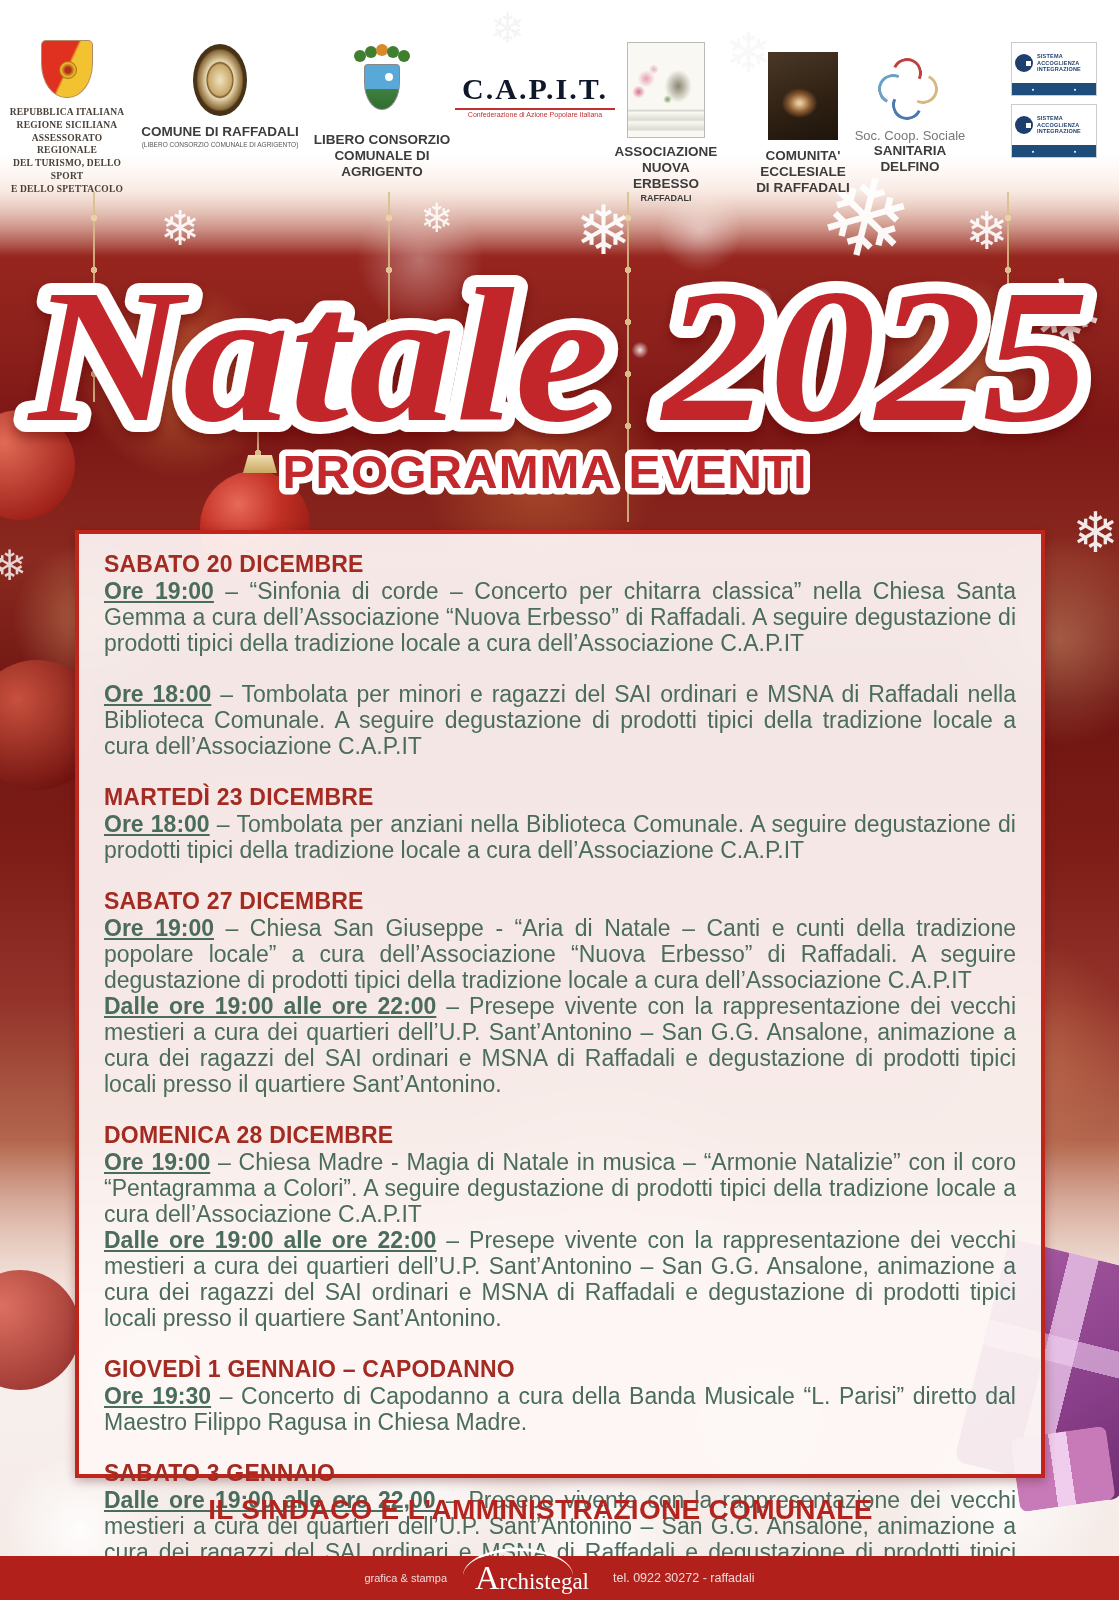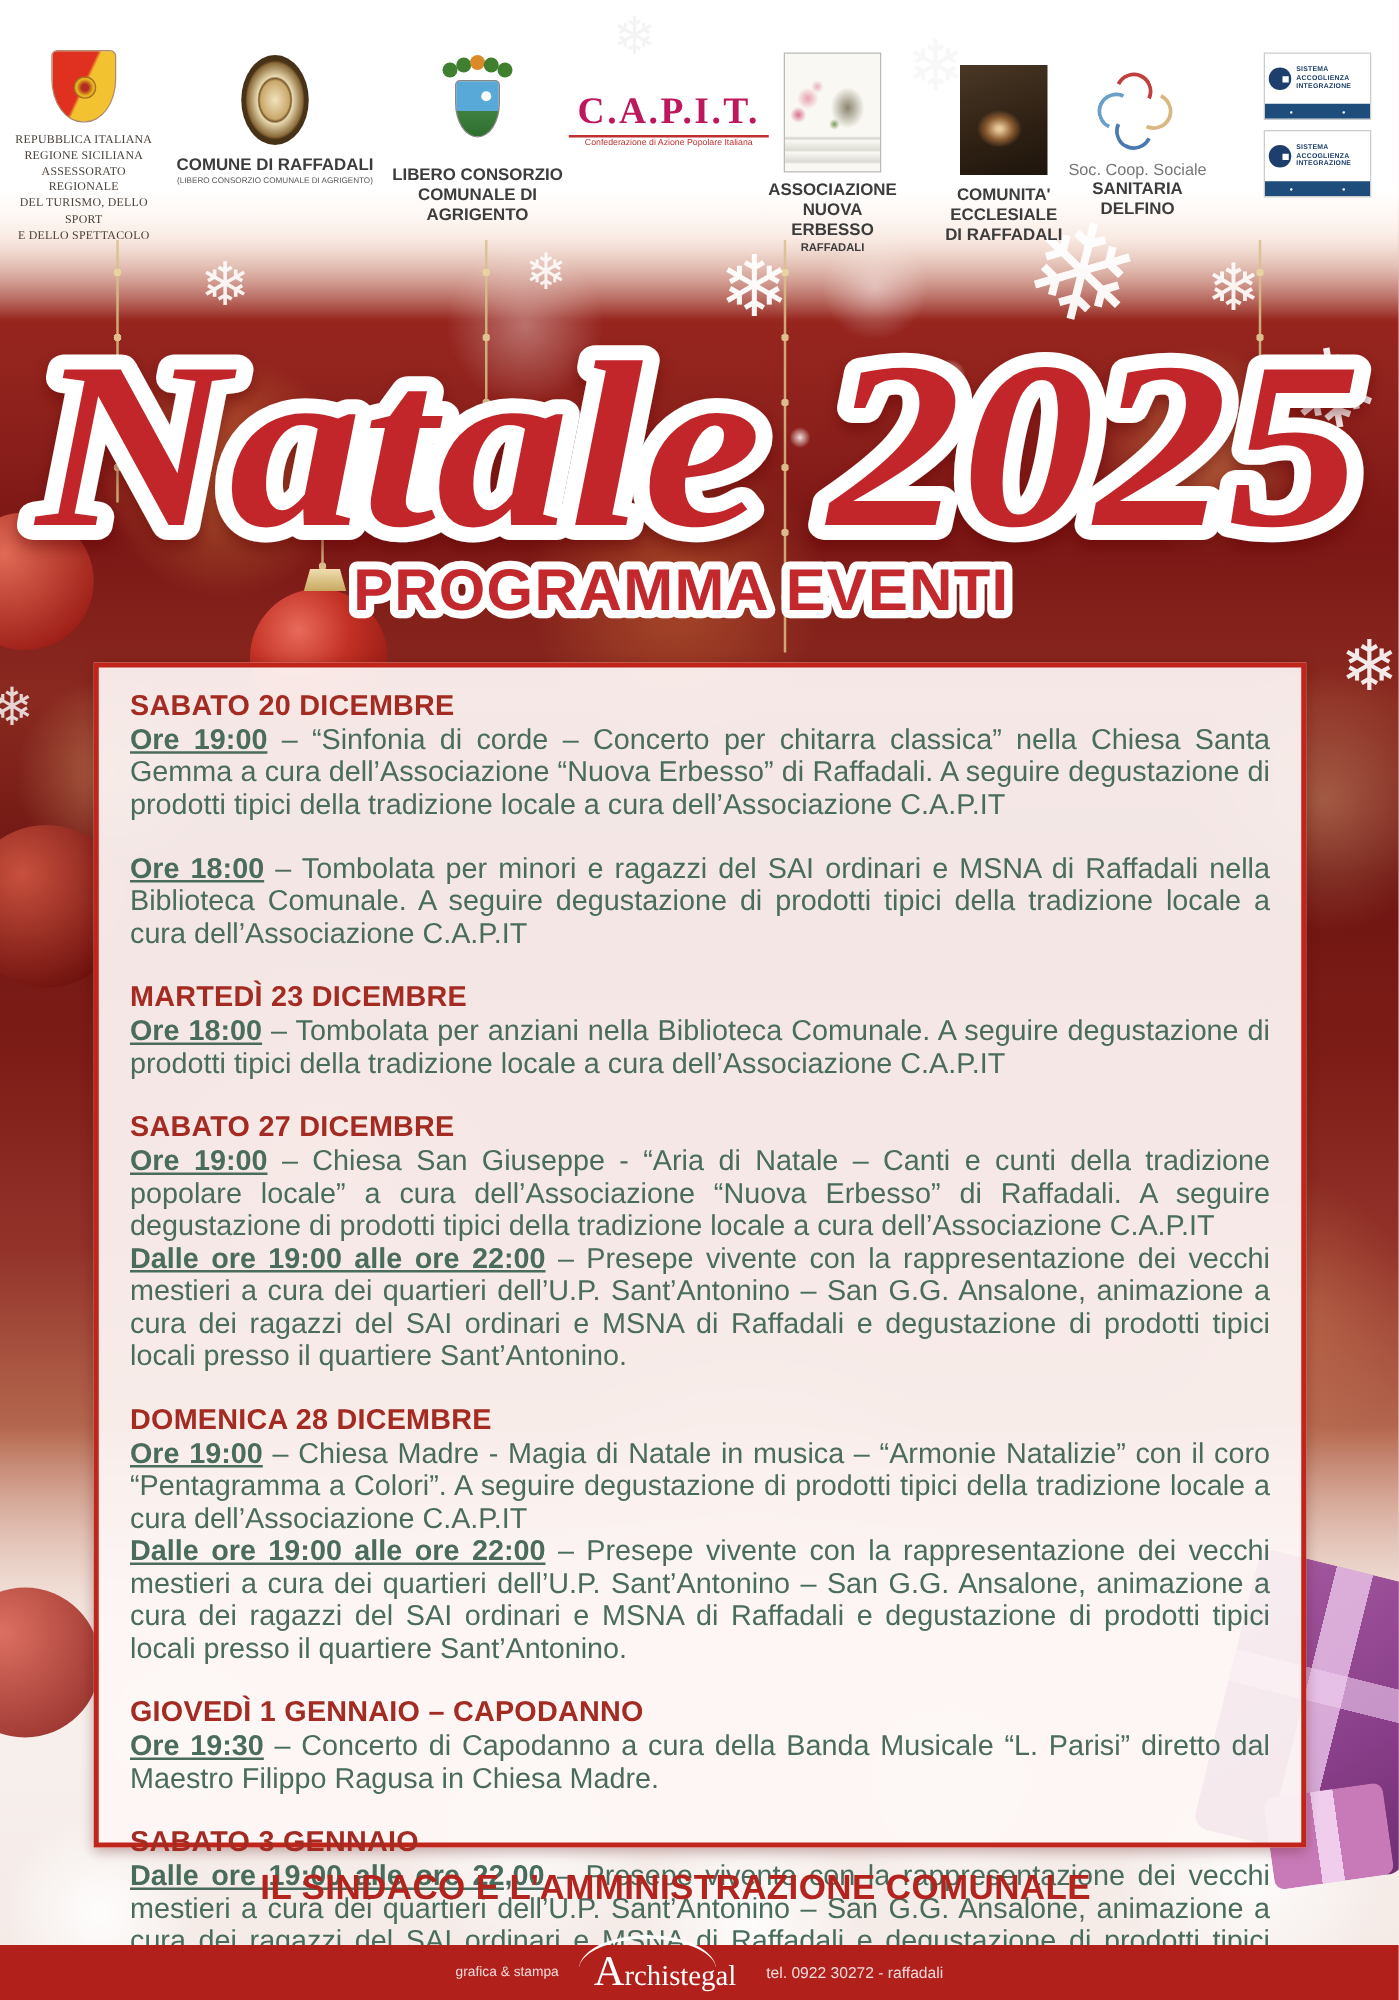--- a/index.html
+++ b/index.html
@@ -66,21 +66,21 @@
     linear-gradient(0deg, rgba(0,0,0,0) 120px, rgba(240,205,240,.6) 120px, rgba(240,205,240,.6) 146px, rgba(0,0,0,0) 146px),
     linear-gradient(135deg,#a65aa0 0%,#8a3f8a 60%,#6f2f6f 100%)}
   .gift2{position:absolute;right:8px;top:1432px;width:96px;height:74px;border-radius:8px;
     transform:rotate(-8deg);z-index:1;background:
     linear-gradient(90deg, rgba(0,0,0,0) 38px, rgba(250,225,250,.8) 38px, rgba(250,225,250,.8) 56px, rgba(0,0,0,0) 56px),
     #c87ab8}
 
   
   .logos{position:absolute;top:30px;left:0;width:1119px;height:170px;z-index:2}
   .logo{position:absolute;text-align:center}
-  .cap-serif{font-family:"Liberation Serif",serif;font-weight:normal;font-size:9.5px;
+  .cap-serif{font-family:"Liberation Serif",serif;font-weight:bold;font-size:9.5px;
     line-height:1.35;color:#4a4038;letter-spacing:.2px}
   .cap-sans{font-weight:bold;font-size:13.5px;line-height:1.2;color:var(--caption-dark)}
   .cap-tiny{font-size:6.5px;color:#555;margin-top:1px}
   .sic-shield{width:52px;height:58px;margin:0 auto 8px;border:1px solid #b08a6a;
     border-radius:5px 5px 48% 48%/5px 5px 60% 60%;position:relative;
     background:linear-gradient(115deg,#e03020 48%,#f2c230 52%)}
   .sic-center{position:absolute;left:17px;top:20px;width:18px;height:18px;border-radius:50%;
     background:radial-gradient(circle,#b03020 25%,#e8b820 60%,#c89020 100%);border:1px solid #a87020}
   .oval-crest{width:54px;height:72px;margin:0 auto 8px;border-radius:50%;
     background:radial-gradient(ellipse at center,#f0e2c0 0%,#caa96a 30%,#7a5a2e 34%,#e8d8b0 37%,
@@ -88,21 +88,21 @@
   .lc-leaves{width:56px;height:16px;margin:0 auto 2px;position:relative}
   .lc-leaves i{position:absolute;width:12px;height:12px;border-radius:50%;background:#3f7f2f}
   .lc-leaves i:nth-child(1){left:0;top:4px}.lc-leaves i:nth-child(2){left:11px;top:0}
   .lc-leaves i:nth-child(3){left:22px;top:-2px;background:#d88a2a}
   .lc-leaves i:nth-child(4){left:33px;top:0}.lc-leaves i:nth-child(5){left:44px;top:4px}
   .lc-shield{width:36px;height:46px;margin:0 auto 8px;position:relative;border:1px solid #888;
     border-radius:4px 4px 50% 50%/4px 4px 60% 60%;
     background:linear-gradient(180deg,#58a8d8 0%,#58a8d8 55%,#3f7f3f 55%,#2e6e2e 100%)}
   .lc-moon{position:absolute;right:6px;top:8px;width:8px;height:8px;border-radius:50%;background:#fff}
   .capit-title{font-family:"Liberation Serif",serif;font-weight:bold;font-size:30px;
-    color:#be185d;letter-spacing:2px}
+    color:#0f172a;letter-spacing:2px}
   .capit-sub{font-size:7px;color:#c03030;border-top:2px solid #c03030;padding-top:1px;margin-top:2px}
   .erbesso-art{width:78px;height:96px;margin:0 auto 6px;border:1px solid #bbb;background-color:#faf8f2;
     background-image:
       radial-gradient(circle 12px at 24% 38%, #e8a0b0, rgba(0,0,0,0) 72%),
       radial-gradient(circle 9px at 14% 52%, #d87090, rgba(0,0,0,0) 72%),
       radial-gradient(circle 7px at 34% 28%, #e8b0c0, rgba(0,0,0,0) 72%),
       radial-gradient(ellipse 18px 22px at 66% 46%, #8a8570, rgba(0,0,0,0) 75%),
       radial-gradient(circle 6px at 52% 60%, #7a9a5a, rgba(0,0,0,0) 72%),
       linear-gradient(180deg, rgba(0,0,0,0) 70%, rgba(150,150,140,.35) 72%, rgba(0,0,0,0) 74%,
         rgba(150,150,140,.3) 82%, rgba(0,0,0,0) 84%, rgba(150,150,140,.3) 92%, rgba(0,0,0,0) 94%)}

